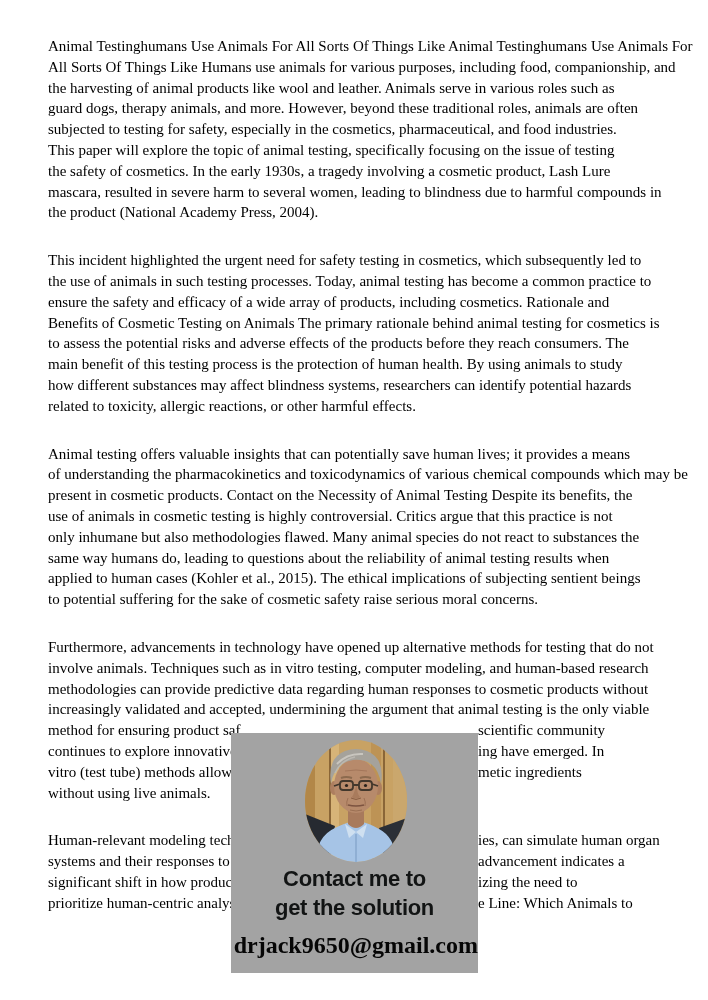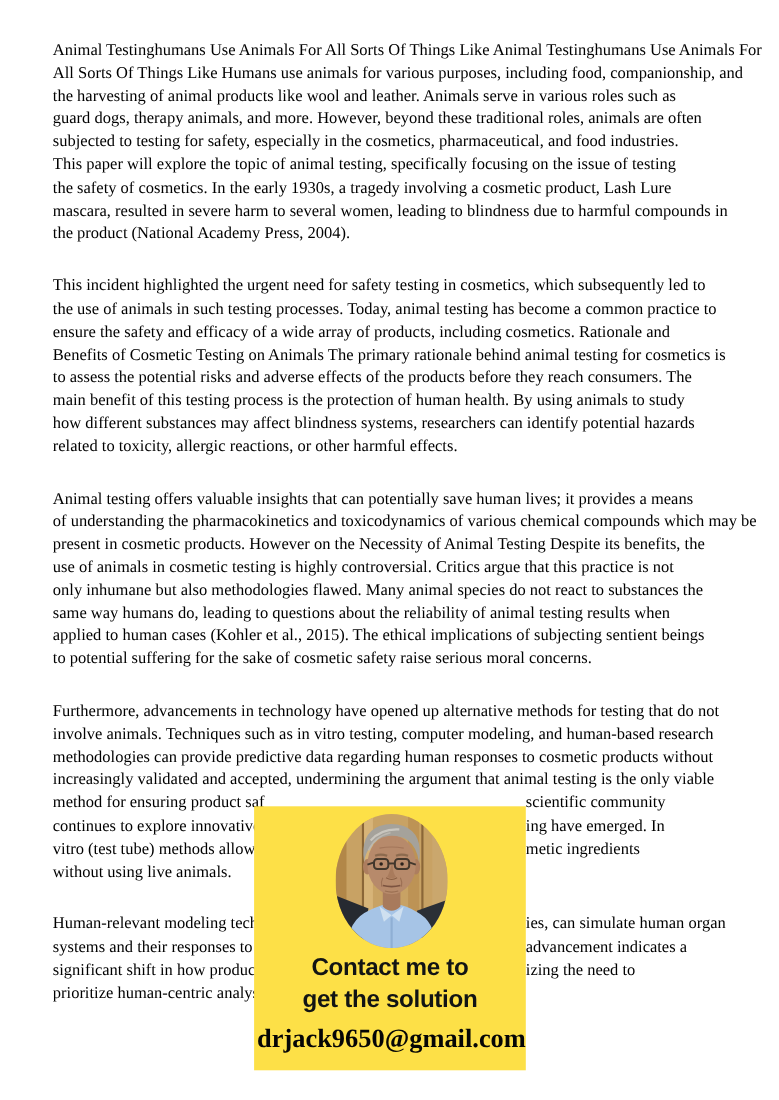--- a/index.html
+++ b/index.html
@@ -28,21 +28,21 @@
   .frag-right{
     position:absolute;
     left:430px;top:0;
     white-space:nowrap;
   }
   
   .overlay{
     position:absolute;
     left:231px;top:733px;
     width:247px;height:240px;
-    background:#fde047;
+    background:#a3a3a3;
   }
   .photo{
     position:absolute;
     left:74px;top:7px;
     width:102px;height:122px;
     border-radius:50%;
     overflow:hidden;
   }
   .photo svg{display:block;width:102px;height:122px;}
   .headline{
@@ -95,21 +95,21 @@
       <div class="line">Benefits of Cosmetic Testing on Animals The primary rationale behind animal testing for cosmetics is</div>
       <div class="line">to assess the potential risks and adverse effects of the products before they reach consumers. The</div>
       <div class="line">main benefit of this testing process is the protection of human health. By using animals to study</div>
       <div class="line">how different substances may affect blindness systems, researchers can identify potential hazards</div>
       <div class="line">related to toxicity, allergic reactions, or other harmful effects.</div>
     </div>
 
     <div class="para">
       <div class="line">Animal testing offers valuable insights that can potentially save human lives; it provides a means</div>
       <div class="line">of understanding the pharmacokinetics and toxicodynamics of various chemical compounds which may be</div>
-      <div class="line">present in cosmetic products. However on the Necessity of Animal Testing Despite its benefits, the</div>
+      <div class="line">present in cosmetic products. Contact on the Necessity of Animal Testing Despite its benefits, the</div>
       <div class="line">use of animals in cosmetic testing is highly controversial. Critics argue that this practice is not</div>
       <div class="line">only inhumane but also methodologies flawed. Many animal species do not react to substances the</div>
       <div class="line">same way humans do, leading to questions about the reliability of animal testing results when</div>
       <div class="line">applied to human cases (Kohler et al., 2015). The ethical implications of subjecting sentient beings</div>
       <div class="line">to potential suffering for the sake of cosmetic safety raise serious moral concerns.</div>
     </div>
 
     <div class="para">
       <div class="line">Furthermore, advancements in technology have opened up alternative methods for testing that do not</div>
       <div class="line">involve animals. Techniques such as in vitro testing, computer modeling, and human-based research</div>
@@ -138,20 +138,21 @@
       <div class="line">
         <span>systems and their responses to v</span>
         <span class="frag-right">advancement indicates a</span>
       </div>
       <div class="line">
         <span>significant shift in how product</span>
         <span class="frag-right">izing the need to</span>
       </div>
       <div class="line">
         <span>prioritize human-centric analysi</span>
+        <span class="frag-right">e Line: Which Animals to</span>
       </div>
     </div>
 
   </div>
 
   <div class="overlay">
     <div class="photo">
       <svg viewBox="0 0 102 122" xmlns="http://www.w3.org/2000/svg">
         <rect width="102" height="122" fill="#c8a264"></rect>
         <rect x="0" width="10" height="122" fill="#b28748"></rect>

